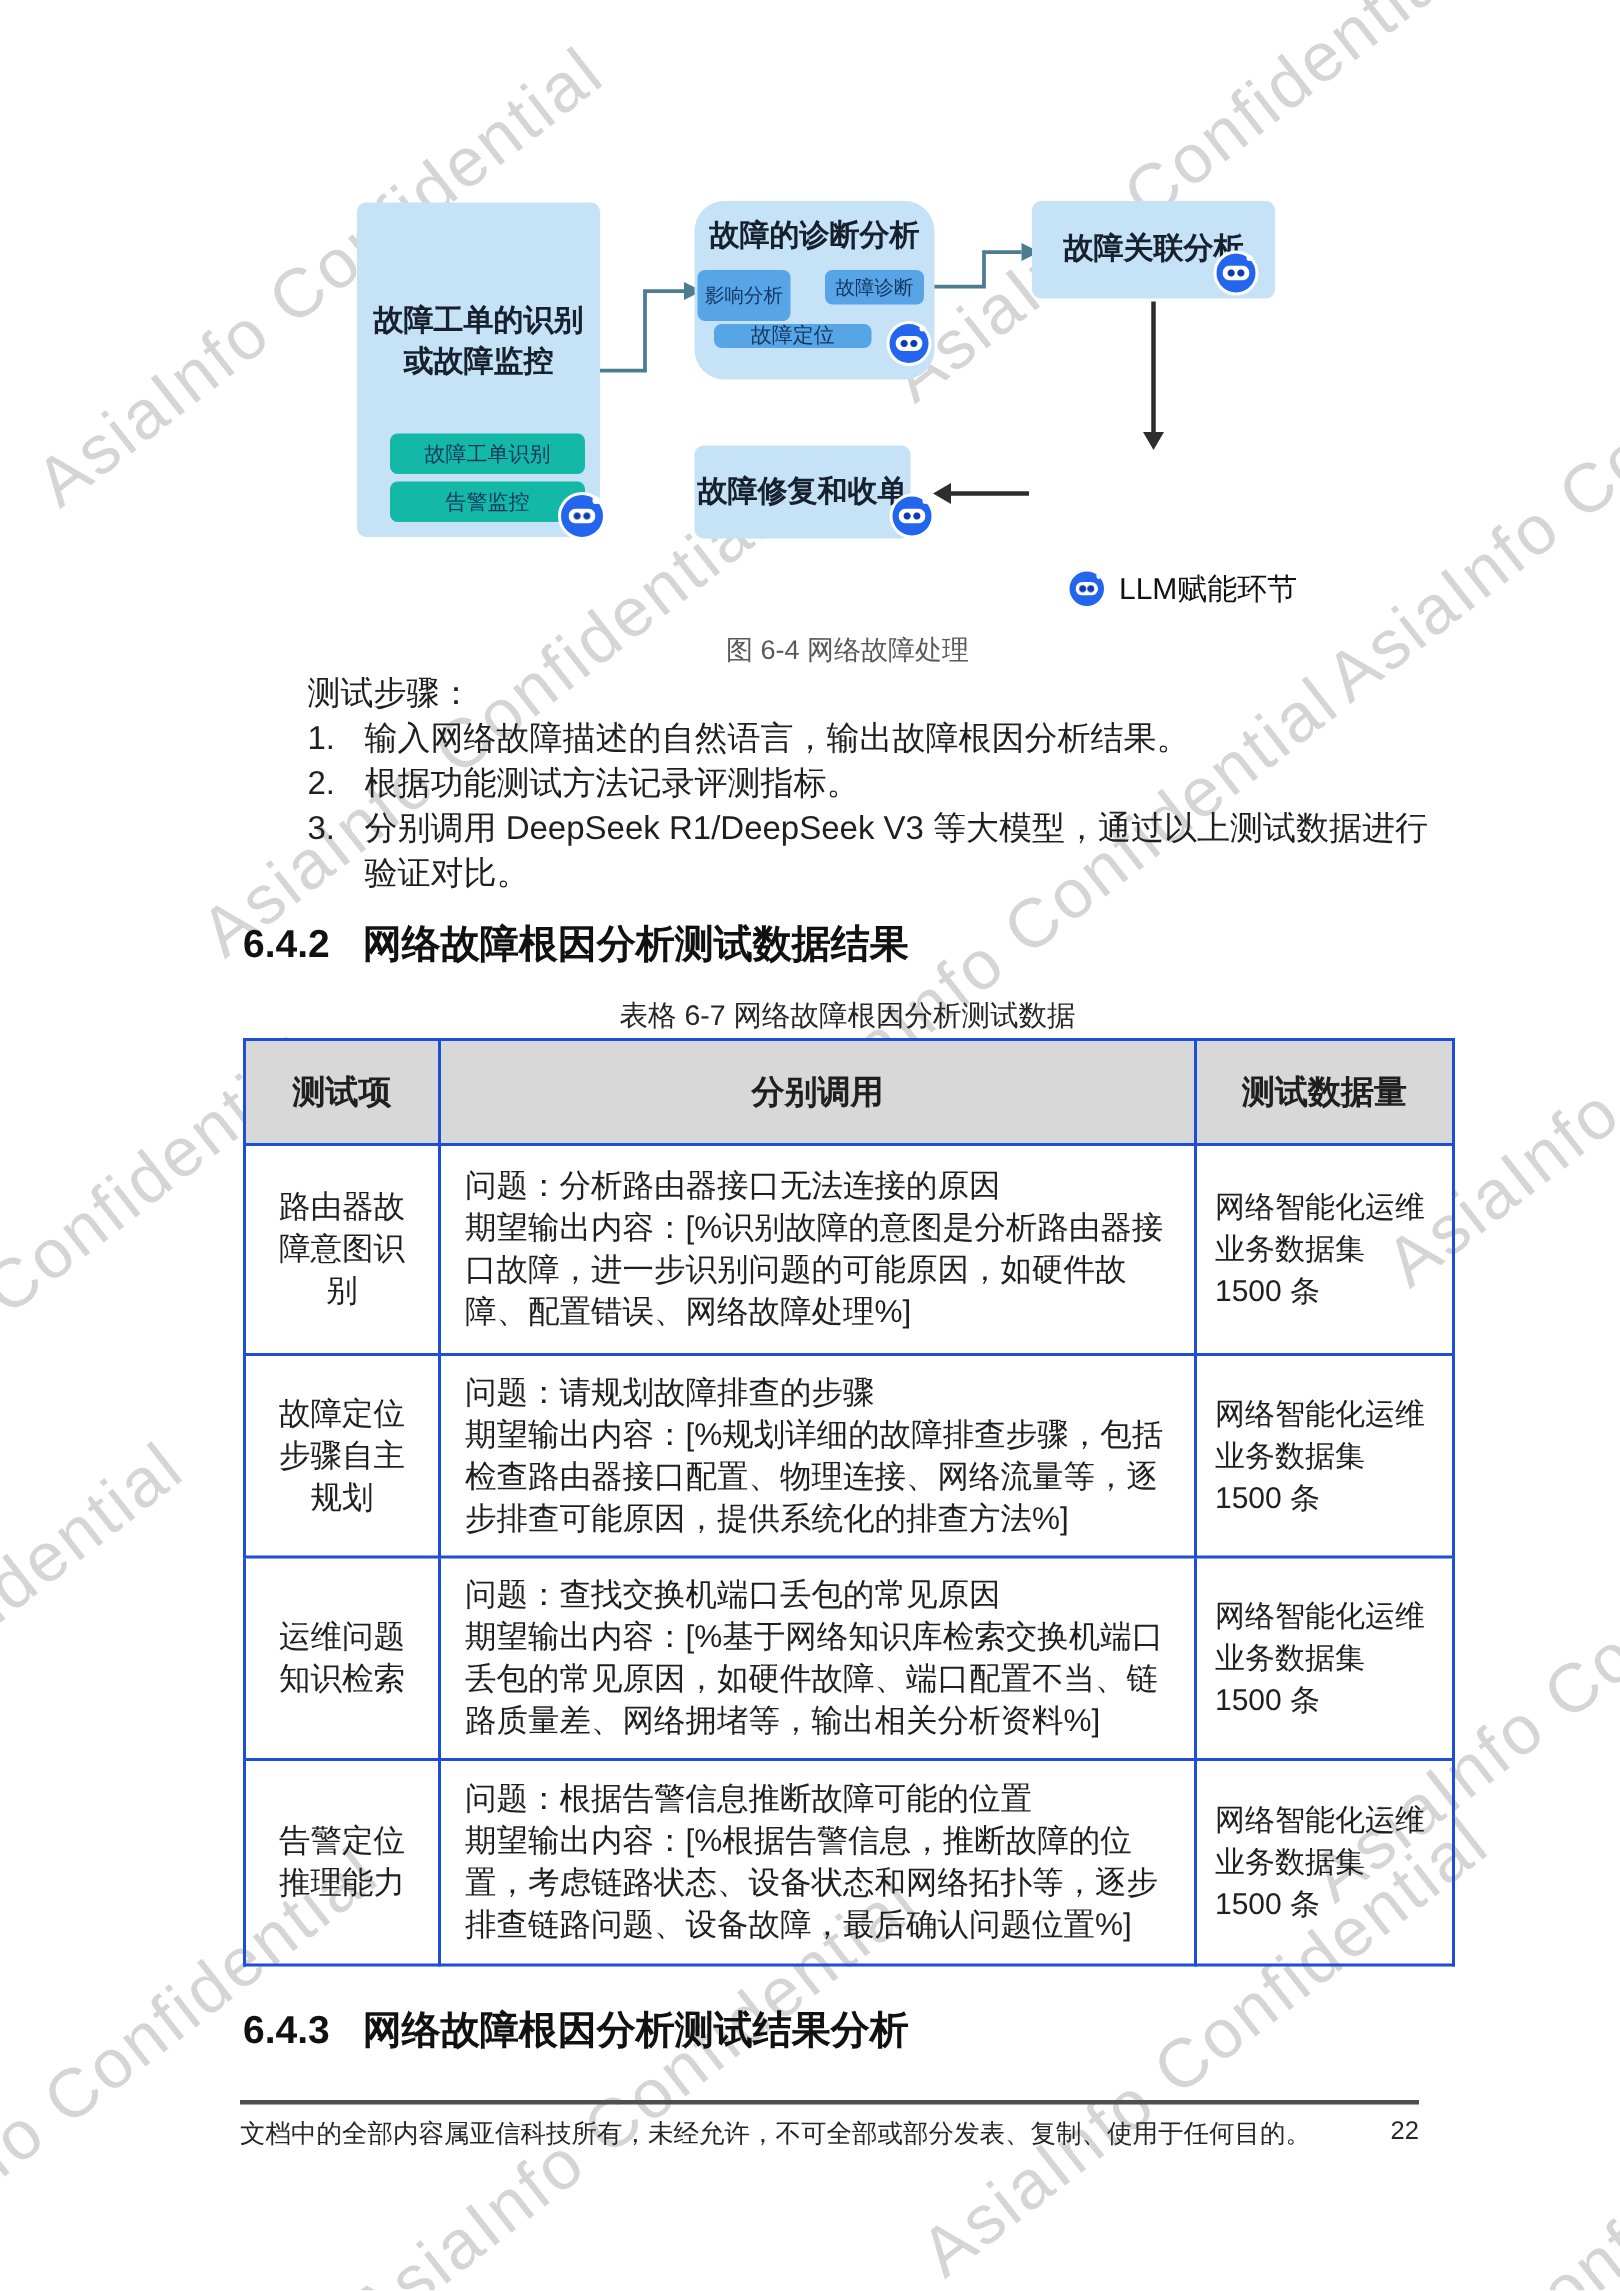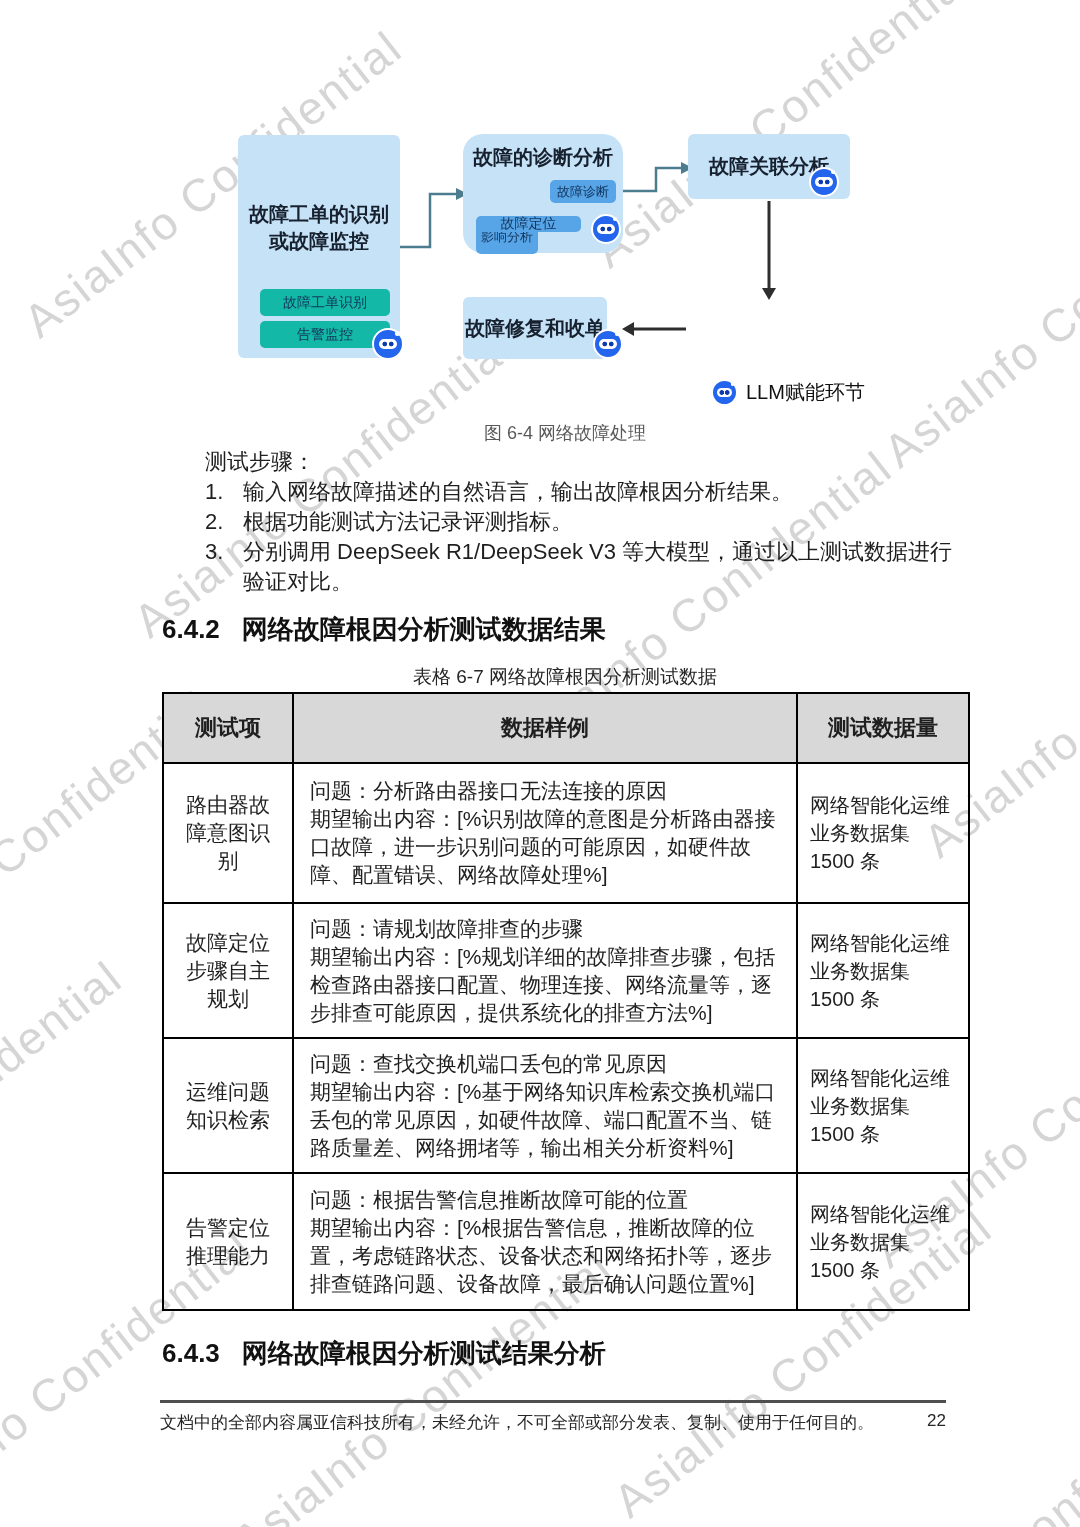--- a/index.html
+++ b/index.html
@@ -45,21 +45,21 @@
   .h2{position:absolute;left:162px;font-size:26px;font-weight:bold;color:#111111;}
   .h2 .h2-num{margin-right:22px;}
   .h-642{top:612px;}
   .h-643{top:1336px;}
   .tbl-caption{position:absolute;left:162px;top:664px;width:806px;text-align:center;
                font-size:19px;color:#262626;}
   
   table.data{position:absolute;left:162px;top:692px;width:806px;border-collapse:collapse;
              table-layout:fixed;font-size:21px;}
   table.data col.c1{width:130px;} table.data col.c2{width:504px;} table.data col.c3{width:172px;}
-  table.data th, table.data td{border:2px solid #000000;vertical-align:middle;}
+  table.data th, table.data td{border:2px solid #1d4ed8;vertical-align:middle;}
   table.data th{background:#d8d8d8;font-weight:bold;font-size:22px;height:66px;text-align:center;}
   table.data td{background:transparent;line-height:28px;}
   td.cell-item{text-align:center;padding:6px 13px;margin-left:47px;}
   td.cell-sample{text-align:left;padding:10px 16px;white-space:pre-line;}
   td.cell-volume{text-align:left;padding:2px 12px;white-space:pre-line;font-size:20px;}
   tr.r1{height:140px;} tr.r2{height:135px;} tr.r3{height:135px;} tr.r4{height:137px;}
   
   .footer{position:absolute;left:160px;top:1400px;width:786px;border-top:3px solid #4f4f4f;
           padding-top:8px;display:flex;justify-content:space-between;font-size:17px;color:#262626;}
 </style>
@@ -111,21 +111,21 @@
         <div class="subbox light" style="left:22px;top:154px;width:130px;height:27px;">故障工单识别</div>
         <div class="subbox light" style="left:22px;top:186px;width:130px;height:27px;">告警监控</div>
         <span class="robot" style="left:134px;top:193px;width:32px;height:32px;">
             <span class="visor"></span>
             <span class="ant"></span>
           </span>
       </div>
 
       <div class="node" style="left:463px;top:134px;width:160px;height:119px;border-radius:20px;">
         <div class="node-title" style="top:10px;">故障的诊断分析</div>
-        <div class="subbox" style="left:13px;top:46px;width:62px;height:34px;font-size:13px;margin-top:40px;">影响分析</div>
+        <div class="subbox" style="left:2px;top:46px;width:62px;height:34px;font-size:13px;">影响分析</div>
         <div class="subbox" style="left:87px;top:46px;width:66px;height:23px;font-size:13px;">故障诊断</div>
         <div class="subbox" style="left:13px;top:82px;width:105px;height:16px;">故障定位</div>
         <span class="robot" style="left:128px;top:80px;width:30px;height:30px;">
             <span class="visor"></span>
             <span class="ant"></span>
           </span>
       </div>
 
       <div class="node" style="left:688px;top:134px;width:162px;height:65px;">
         <div class="node-title" style="top:19px;">故障关联分析</div>
@@ -179,21 +179,21 @@
 
     <table class="data">
       <colgroup>
           <col class="c1">
           <col class="c2">
           <col class="c3">
         </colgroup>
       <tbody>
           <tr>
         <th>测试项</th>
-        <th>数据样例</th>
+        <th>分别调用</th>
         <th>测试数据量</th>
       </tr>
       <tr class="r1">
         <td class="cell-item">路由器故障意图识别</td>
         <td class="cell-sample">问题：分析路由器接口无法连接的原因
 期望输出内容：[%识别故障的意图是分析路由器接口故障，进一步识别问题的可能原因，如硬件故障、配置错误、网络故障处理%]</td>
         <td class="cell-volume">网络智能化运维
 业务数据集
 1500 条</td>
       </tr>

